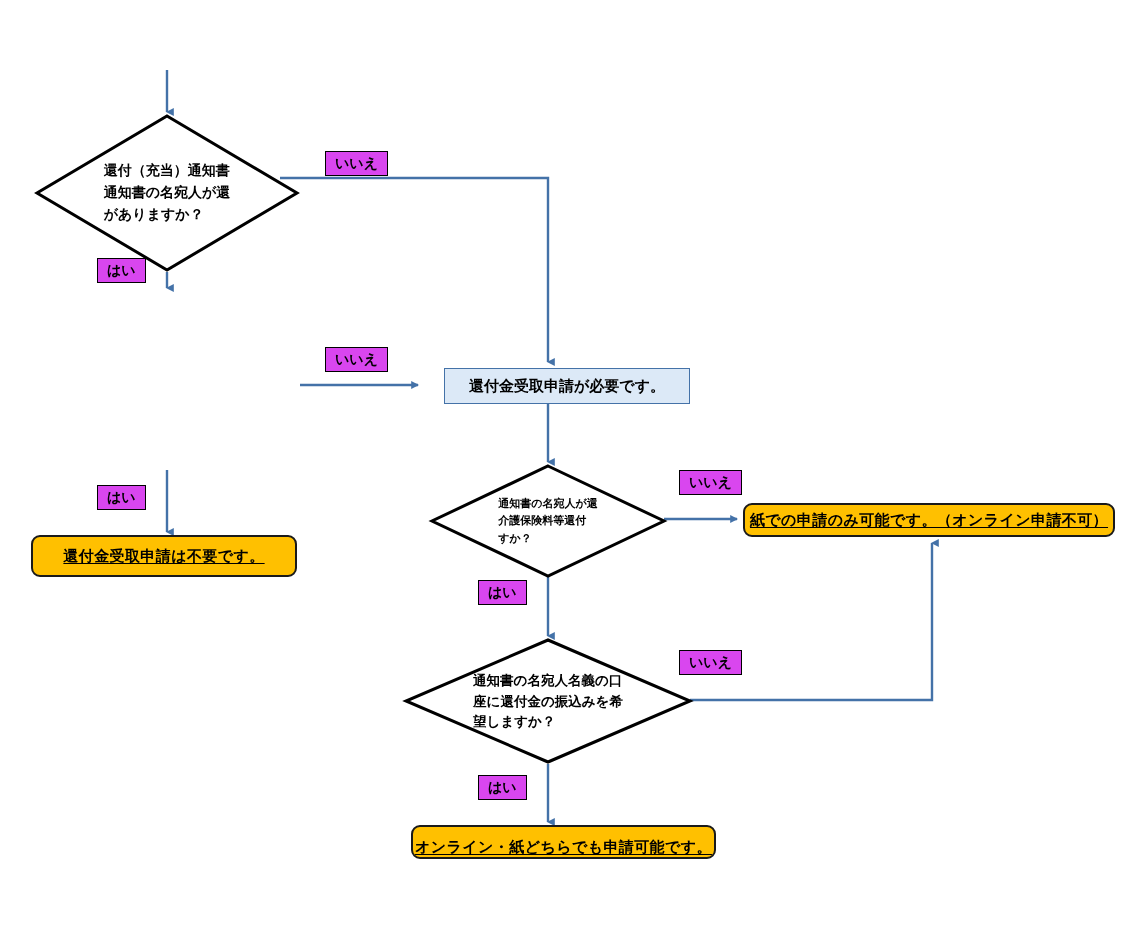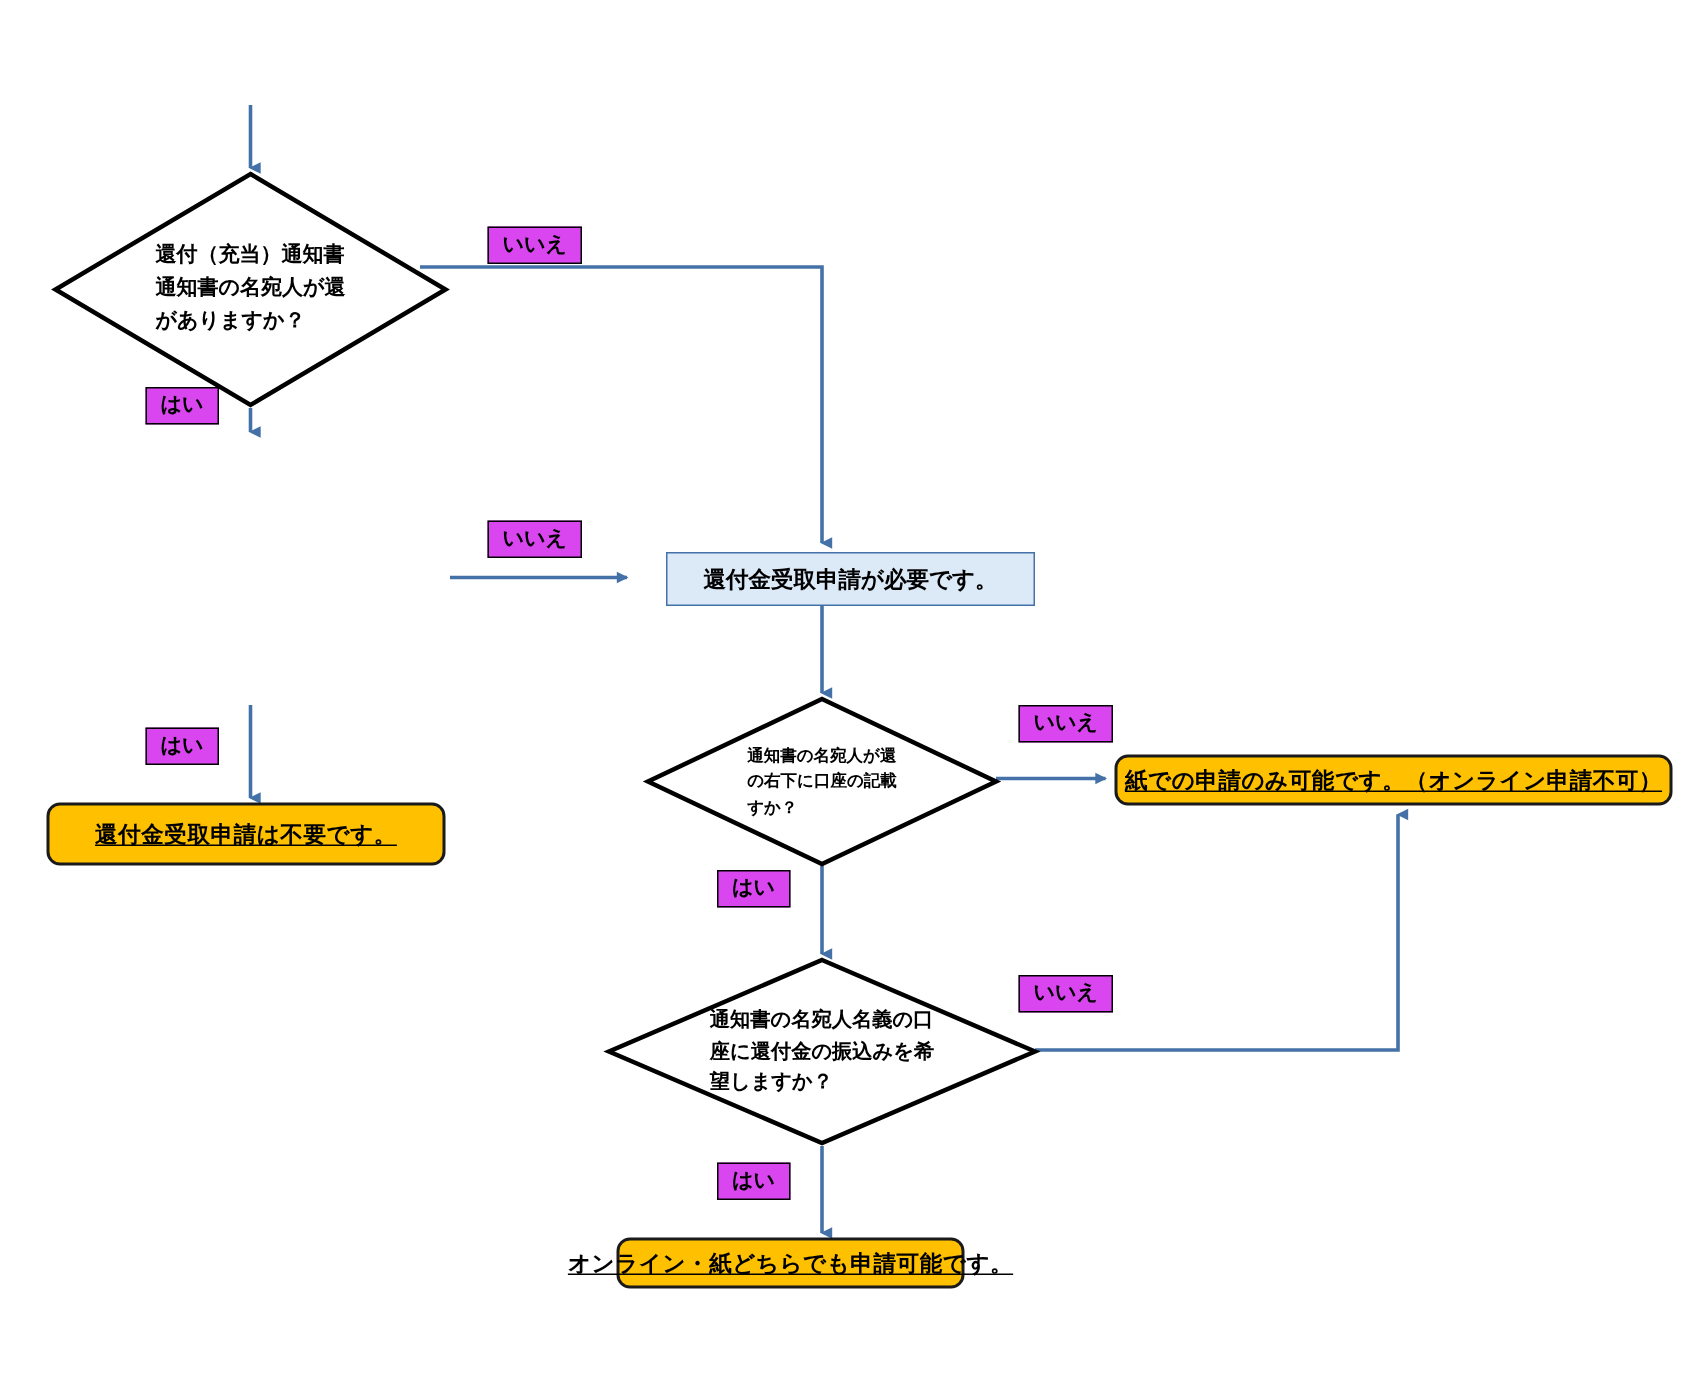--- a/index.html
+++ b/index.html
@@ -180,21 +180,21 @@
     <span>還付金受取申請が必要です。</span>
   </div>
 
   <div class="decision" style="left:430px; top:464px; width:236px; height:114px;">
     <svg width="236" height="114">
       <polygon points="118,2 234,57 118,112 2,57" fill="#FFFFFF" stroke="#000000" stroke-width="3"></polygon>
     </svg>
     <div class="dtext" style="font-size:11px;">
       <div>
         <span>通知書の名宛人が還</span>
-        <span>の右下に口座の記載</span>
+        <span>介護保険料等還付</span>
         <span>すか？</span>
       </div>
     </div>
   </div>
 
   <div class="elabel" style="left:679px; top:470px;">いいえ</div>
 
   <div class="elabel" style="left:478px; top:580px;">はい</div>
 
   <div class="decision" style="left:404px; top:638px; width:288px; height:126px;">
@@ -211,17 +211,17 @@
   </div>
 
   <div class="elabel" style="left:679px; top:650px;">いいえ</div>
 
   <div class="elabel" style="left:478px; top:775px;">はい</div>
 
   <div class="term" style="left:743px; top:503px; width:372px; height:34px; font-size:15px;">
     <span class="u">紙での申請のみ可能です。（オンライン申請不可）</span>
   </div>
 
-  <div class="term" style="left:411px; top:825px; width:232px; height:34px; font-size:15px;">
+  <div class="term" style="left:411px; top:825px; width:305px; height:34px; font-size:15px;align-items:flex-end;">
     <span class="u">オンライン・紙どちらでも申請可能です。</span>
   </div>
 
 </div>
 
 </body></html>

